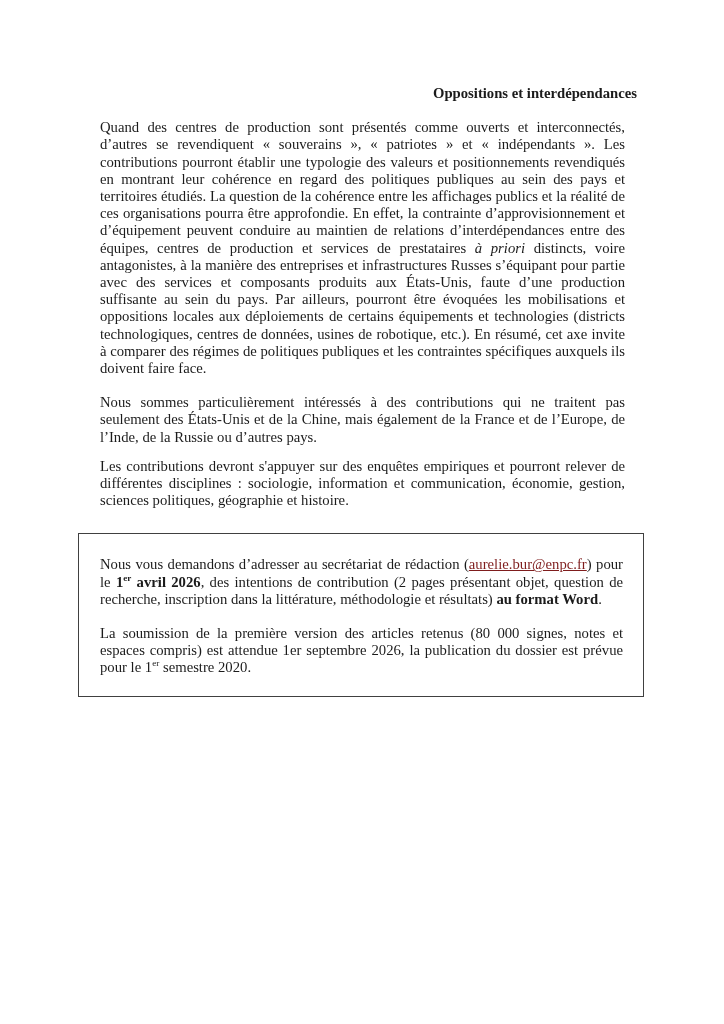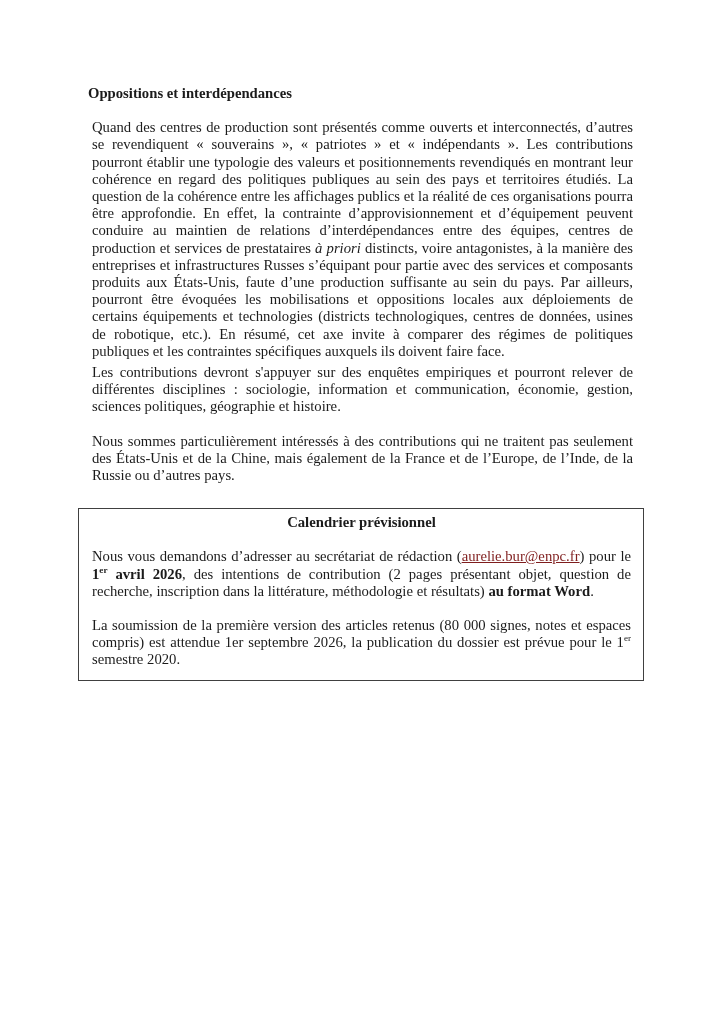--- a/index.html
+++ b/index.html
@@ -20,24 +20,24 @@
     position: absolute;
     left: 88px;
     top: 85px;
     width: 549px;
     font-size: 14.7px;
     line-height: 17.2px;
   }
   .heading {
     font-weight: bold;
     margin: 0 0 17px 0;
-    text-align: left;
+    text-align: right;
   }
   p.body-par {
-    margin: 4px;
+    margin: 12px;
     text-align: justify;
   }
   p.body-par.spaced {
     margin-top: 17px;
   }
   .italic { font-style: italic; }
   .bold   { font-weight: bold; }
   .sup {
     vertical-align: super;
     font-size: 0.62em;
@@ -69,26 +69,25 @@
 </head>
 <body>
 
 <div class="page">
   <div class="content">
 
     <p class="heading">Oppositions et interdépendances</p>
 
     <p class="body-par spaced"><span>Quand des centres de production sont présentés comme ouverts et interconnectés, d’autres se revendiquent «&nbsp;souverains&nbsp;», «&nbsp;patriotes&nbsp;» et «&nbsp;indépendants&nbsp;». Les contributions pourront établir une typologie des valeurs et positionnements revendiqués en montrant leur cohérence en regard des politiques publiques au sein des pays et territoires étudiés. La question de la cohérence entre les affichages publics et la réalité de ces organisations pourra être approfondie. En effet, la contrainte d’approvisionnement et d’équipement peuvent conduire au maintien de relations d’interdépendances entre des équipes, centres de production et services de prestataires </span><span class="italic">à priori</span><span> distincts, voire antagonistes, à la manière des entreprises et infrastructures Russes s’équipant pour partie avec des services et composants produits aux États-Unis, faute d’une production suffisante au sein du pays. Par ailleurs, pourront être évoquées les mobilisations et oppositions locales aux déploiements de certains équipements et technologies (districts technologiques, centres de données, usines de robotique, etc.). En résumé, cet axe invite à comparer des régimes de politiques publiques et les contraintes spécifiques auxquels ils doivent faire face.</span></p>
 
+    <p class="body-par spaced"><span>Nous sommes particulièrement intéressés à des contributions qui ne traitent pas seulement des États-Unis et de la Chine, mais également de la France et de l’Europe, de l’Inde, de la Russie ou d’autres pays.</span></p>
+
     <p class="body-par"><span>Les contributions devront s'appuyer sur des enquêtes empiriques et pourront relever de différentes disciplines&nbsp;: sociologie, information et communication, économie, gestion, sciences politiques, géographie et histoire.</span></p>
 
-    <p class="body-par spaced"><span>Nous sommes particulièrement intéressés à des contributions qui ne traitent pas seulement des États-Unis et de la Chine, mais également de la France et de l’Europe, de l’Inde, de la Russie ou d’autres pays.</span></p>
-
     <div class="calendar-box">
-      <p class="calendar-title">Calendrier prévisionnel</p>
 
       <p class="body-par spaced"><span>Nous vous demandons d’adresser au secrétariat de rédaction (</span><a href="#" class="doc-link">aurelie.bur@enpc.fr</a><span>) pour le </span><span class="bold">1</span><span class="sup bold">er</span><span class="bold">&nbsp;avril 2026</span><span>, des intentions de contribution (2 pages présentant objet, question de recherche, inscription dans la littérature, méthodologie et résultats) </span><span class="bold">au format Word</span><span>.</span></p>
 
       <p class="body-par spaced"><span>La soumission de la première version des articles retenus (80 000 signes, notes et espaces compris) est attendue 1er septembre 2026, la publication du dossier est prévue pour le 1</span><span class="sup">er</span><span> semestre 2020.</span></p>
 
     </div>
 
   </div>
 </div>
 

